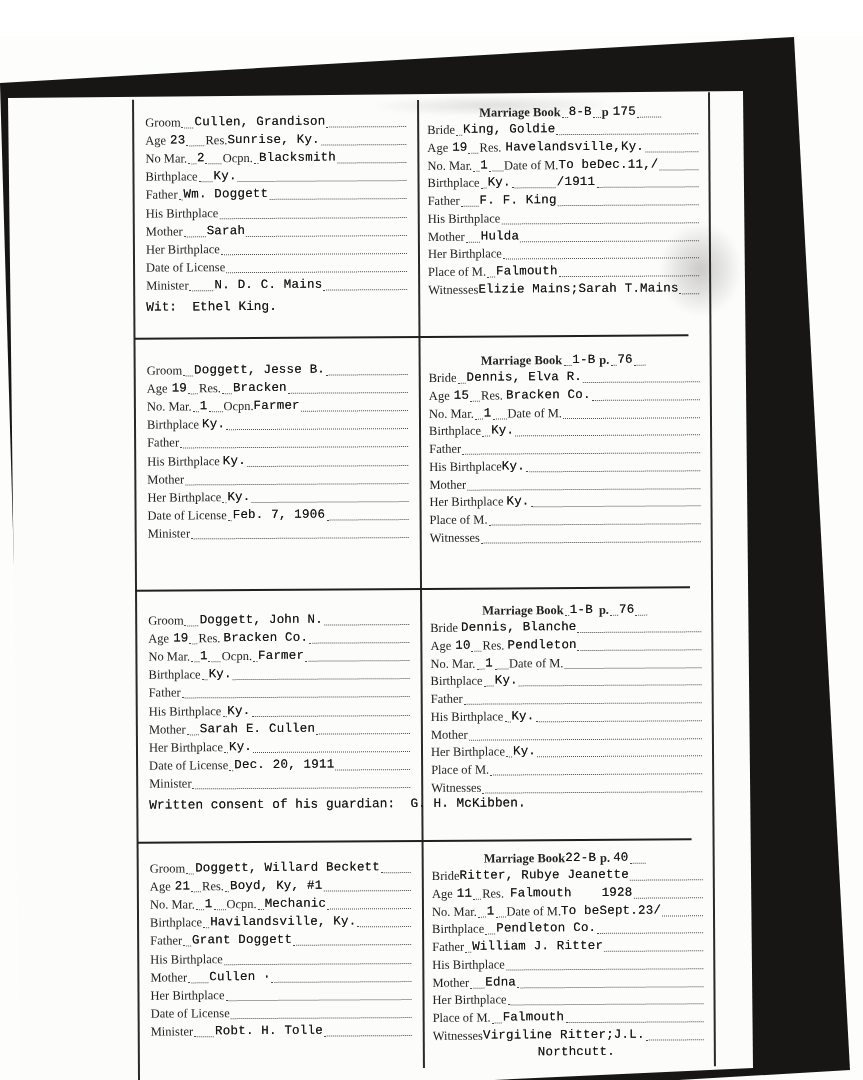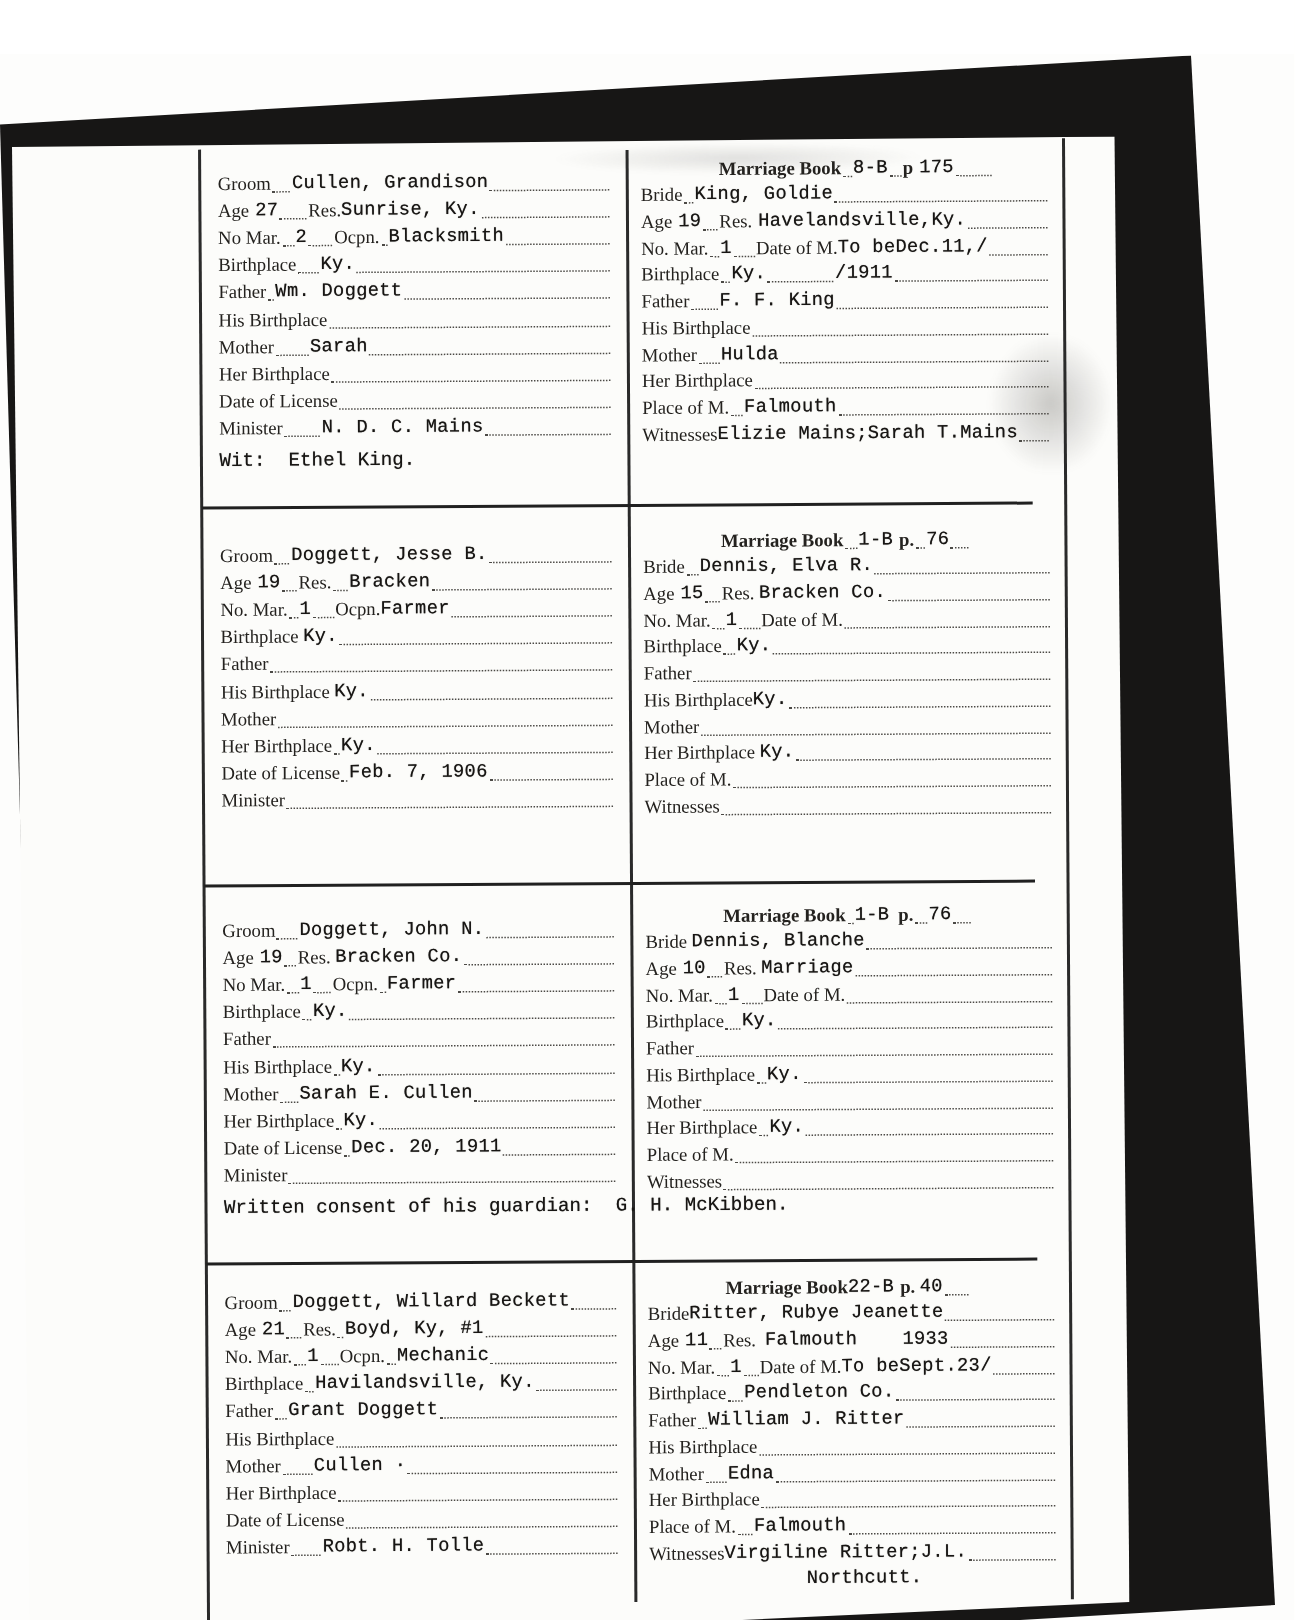--- a/index.html
+++ b/index.html
@@ -61,21 +61,21 @@
             <div class="col col-left">
               <div class="row">
                 <span class="lbl">Groom</span>
                 <span class="dots" style="width: 12px;"></span>
                 <span class="typed">Cullen, Grandison</span>
                 <span class="dots tail"></span>
               </div>
               <div class="row">
                 <span class="lbl">Age</span>
                 <span class="sp" style="width: 4px;"></span>
-                <span class="typed">27</span>
+                <span class="typed">23</span>
                 <span class="dots" style="width: 18px;"></span>
                 <span class="lbl">Res.</span>
                 <span class="typed">Sunrise, Ky.</span>
                 <span class="dots tail"></span>
               </div>
               <div class="row">
                 <span class="lbl">No Mar.</span>
                 <span class="dots" style="width: 8px;"></span>
                 <span class="typed">2</span>
                 <span class="dots" style="width: 16px;"></span>
@@ -420,21 +420,21 @@
                 <span class="typed">Dennis, Blanche</span>
                 <span class="dots tail"></span>
               </div>
               <div class="row">
                 <span class="lbl">Age</span>
                 <span class="sp" style="width: 4px;"></span>
                 <span class="typed">10</span>
                 <span class="dots" style="width: 10px;"></span>
                 <span class="lbl">Res.</span>
                 <span class="sp" style="width: 3px;"></span>
-                <span class="typed">Marriage</span>
+                <span class="typed">Pendleton</span>
                 <span class="dots tail"></span>
               </div>
               <div class="row">
                 <span class="lbl">No. Mar.</span>
                 <span class="dots" style="width: 8px;"></span>
                 <span class="typed">1</span>
                 <span class="dots" style="width: 14px;"></span>
                 <span class="lbl">Date of M.</span>
                 <span class="dots tail"></span>
               </div>
@@ -558,21 +558,21 @@
               </div>
               <div class="row">
                 <span class="lbl">Age</span>
                 <span class="sp" style="width: 4px;"></span>
                 <span class="typed">11</span>
                 <span class="dots" style="width: 8px;"></span>
                 <span class="lbl">Res.</span>
                 <span class="sp" style="width: 6px;"></span>
                 <span class="typed">Falmouth</span>
                 <span class="sp" style="width: 30px;"></span>
-                <span class="typed">1933</span>
+                <span class="typed">1928</span>
                 <span class="dots tail"></span>
               </div>
               <div class="row">
                 <span class="lbl">No. Mar.</span>
                 <span class="dots" style="width: 8px;"></span>
                 <span class="typed">1</span>
                 <span class="dots" style="width: 10px;"></span>
                 <span class="lbl">Date of M.</span>
                 <span class="typed">To beSept.23/</span>
                 <span class="dots tail"></span>

